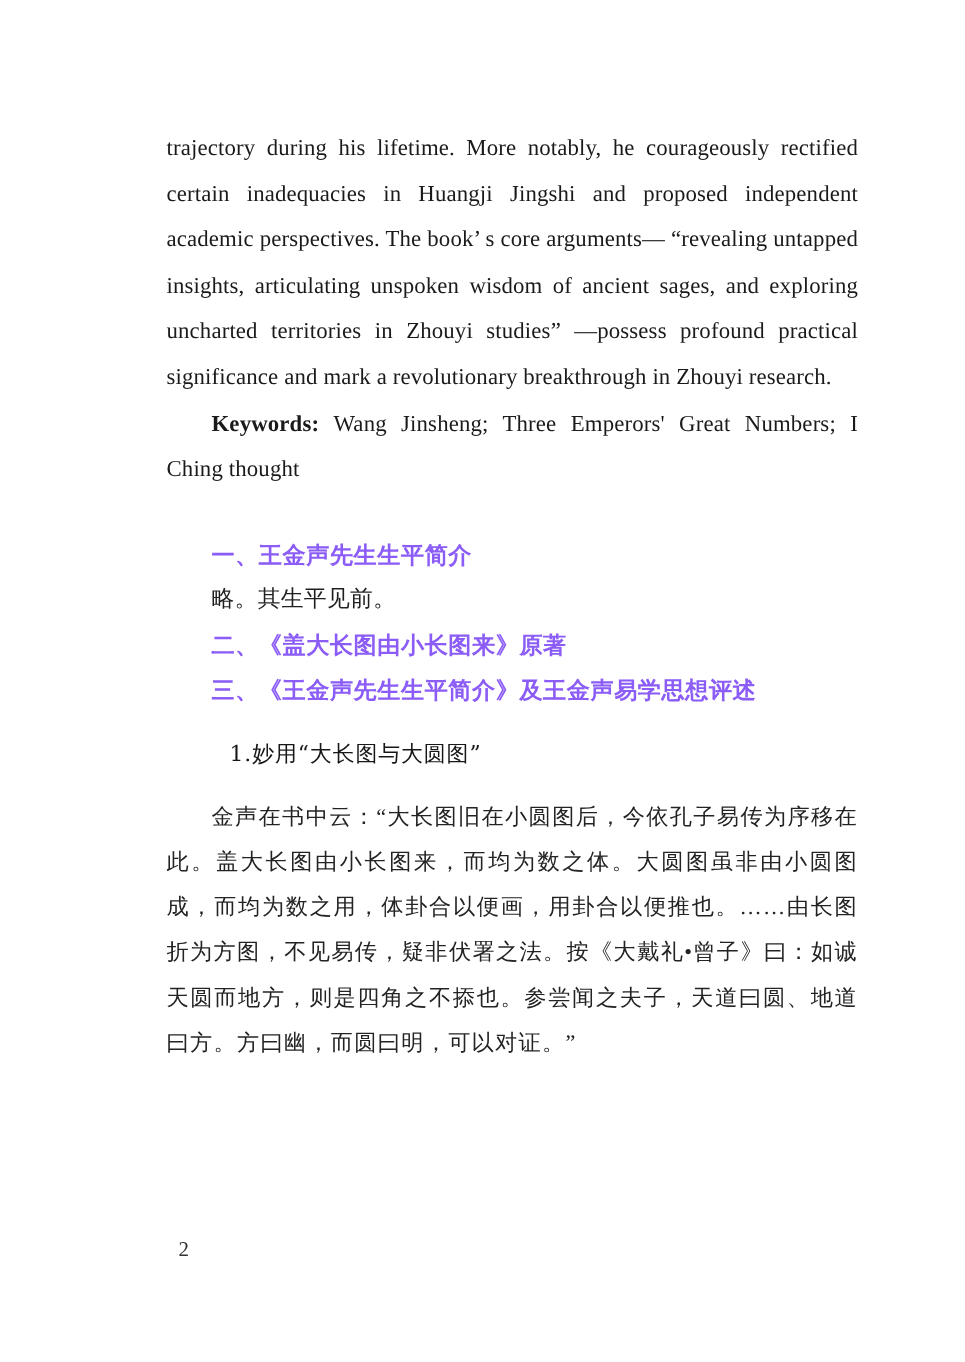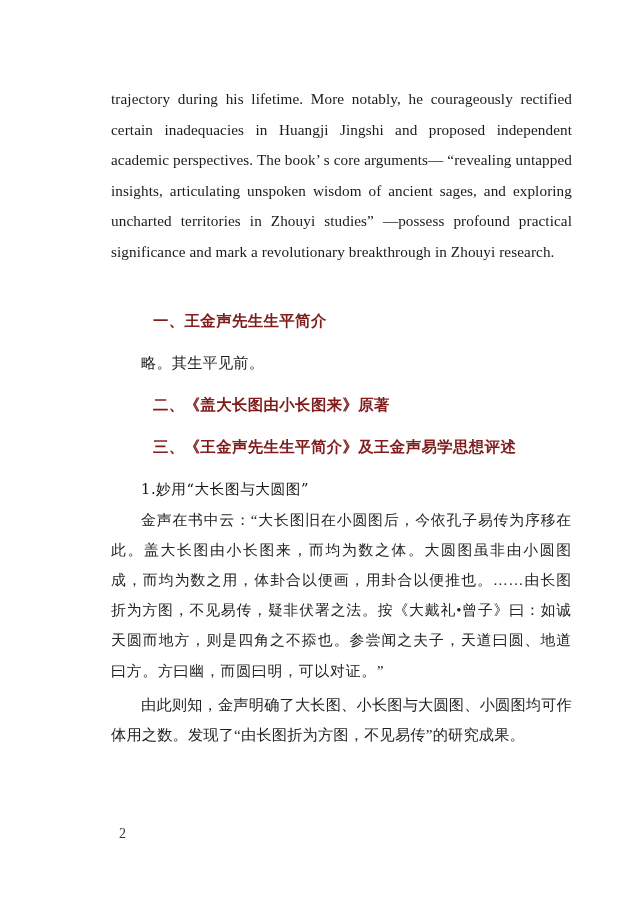--- a/index.html
+++ b/index.html
@@ -51,44 +51,44 @@
   .kw-label {
     font-weight: bold;
   }
 
   
   .cn-heading {
     font-family: "DejaVu Sans", "Liberation Sans", sans-serif;
     font-weight: bold;
     font-size: 15.4px;
     line-height: 30.2px;
-    margin: 12px;
+    margin: 0;
     text-indent: 30px;
     letter-spacing: 0.4px;
-    color: #7f1d1d;
+    color: #8b5cf6;
   }
 
   
   .cn-body {
     font-family: Liberation Serif, serif;
     font-size: 15.2px;
     line-height: 30.2px;
     margin: 0;
     text-indent: 30px;
     text-align: justify;
     color: #1f1f1f;
     letter-spacing: 0.2px;
   }
 
   
   .cn-subheading {
     font-family: "DejaVu Serif", "Liberation Serif", serif;
     font-size: 14.6px;
     line-height: 30.2px;
-    margin: 0;
+    margin: 12px;
     text-indent: 30px;
     letter-spacing: 0.6px;
     color: #171717;
   }
 
   
   .cn-quote {
     font-family: Liberation Serif, serif;
     font-size: 14.8px;
     line-height: 30.2px;
@@ -114,37 +114,37 @@
 </style>
 </head>
 <body>
 
 <div id="page">
 
   <div id="content">
 
     <p class="en-para">trajectory during his lifetime. More notably, he courageously rectified certain inadequacies in Huangji Jingshi and proposed independent academic perspectives. The book’ s core arguments— “revealing untapped insights, articulating unspoken wisdom of ancient sages, and exploring uncharted territories in Zhouyi studies” —possess profound practical significance and mark a revolutionary breakthrough in Zhouyi research.</p>
 
+    <p class="en-para keywords"><span class="kw-label">Keywords:</span><span>&nbsp;</span><span>Wang Jinsheng; Three Emperors' Great Numbers; I Ching thought</span></p>
 
     <div class="gap-lg"></div>
 
     <p class="cn-heading">一、王金声先生生平简介</p>
 
     <p class="cn-body">略。其生平见前。</p>
 
     <p class="cn-heading">二、《盖大长图由小长图来》原著</p>
 
 
     <p class="cn-heading">三、《王金声先生生平简介》及王金声易学思想评述</p>
 
     <p class="cn-subheading">1.妙用“大长图与大圆图”</p>
 
     <p class="cn-quote">金声在书中云：“大长图旧在小圆图后，今依孔子易传为序移在此。盖大长图由小长图来，而均为数之体。大圆图虽非由小圆图成，而均为数之用，体卦合以便画，用卦合以便推也。……由长图折为方图，不见易传，疑非伏署之法。按《大戴礼•曾子》曰：如诚天圆而地方，则是四角之不掭也。参尝闻之夫子，天道曰圆、地道曰方。方曰幽，而圆曰明，可以对证。”</p>
 
     <div class="gap-sm"></div>
 
-    <p class="cn-body">由此则知，金声明确了大长图、小长图与大圆图、小圆图均可作体用之数。发现了“由长图折为方图，不见易传”的研究成果。</p>
 
   </div>
 
   <div id="page-number">2</div>
 
 </div>
 
 </body></html>

